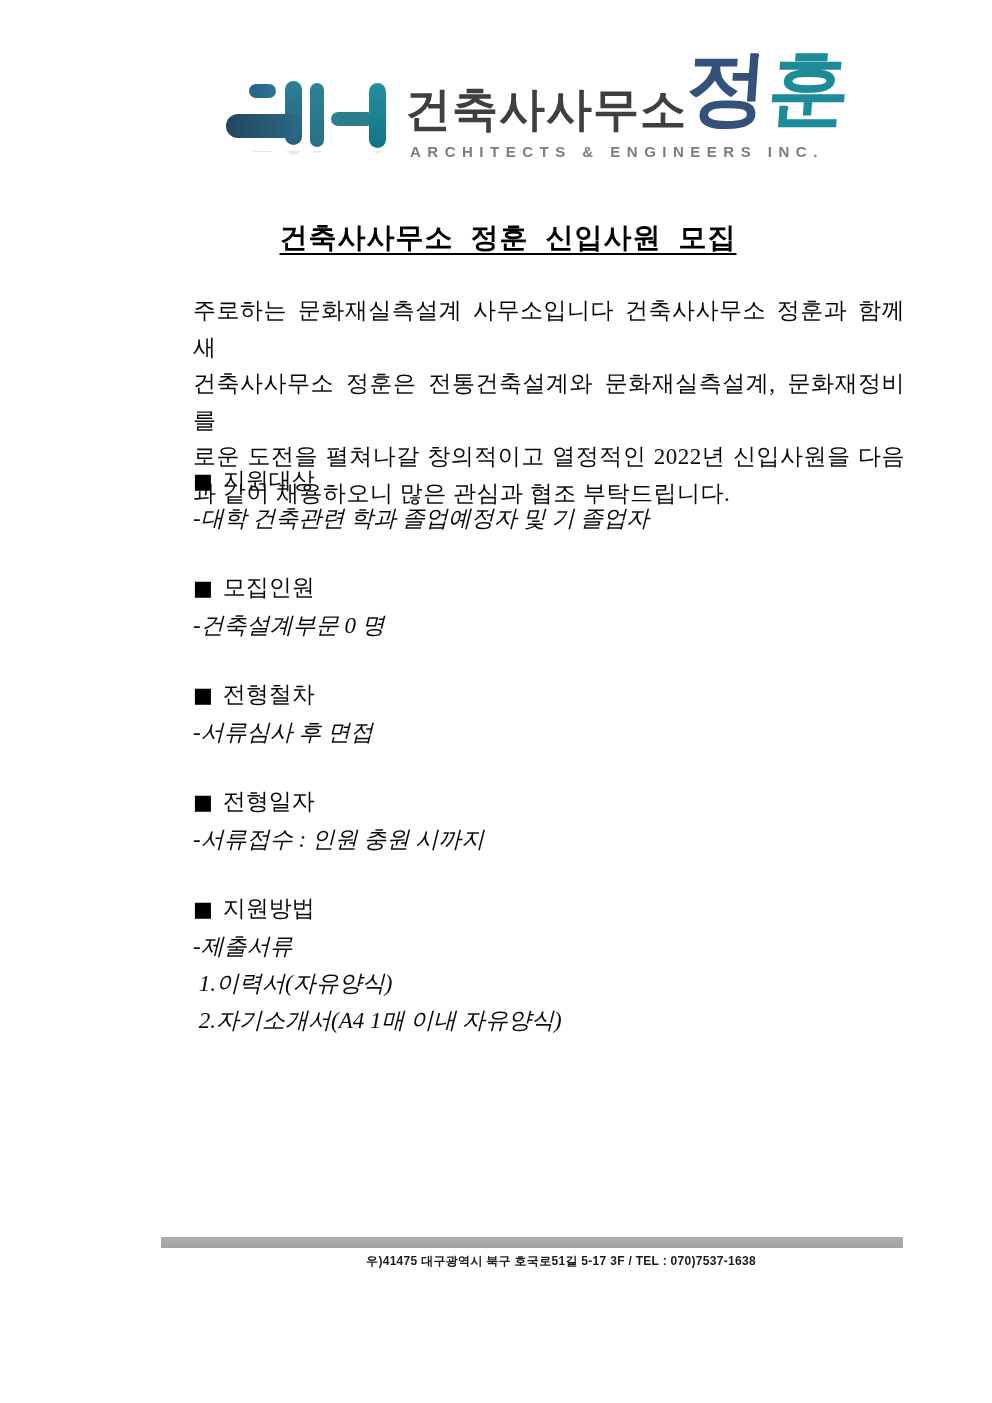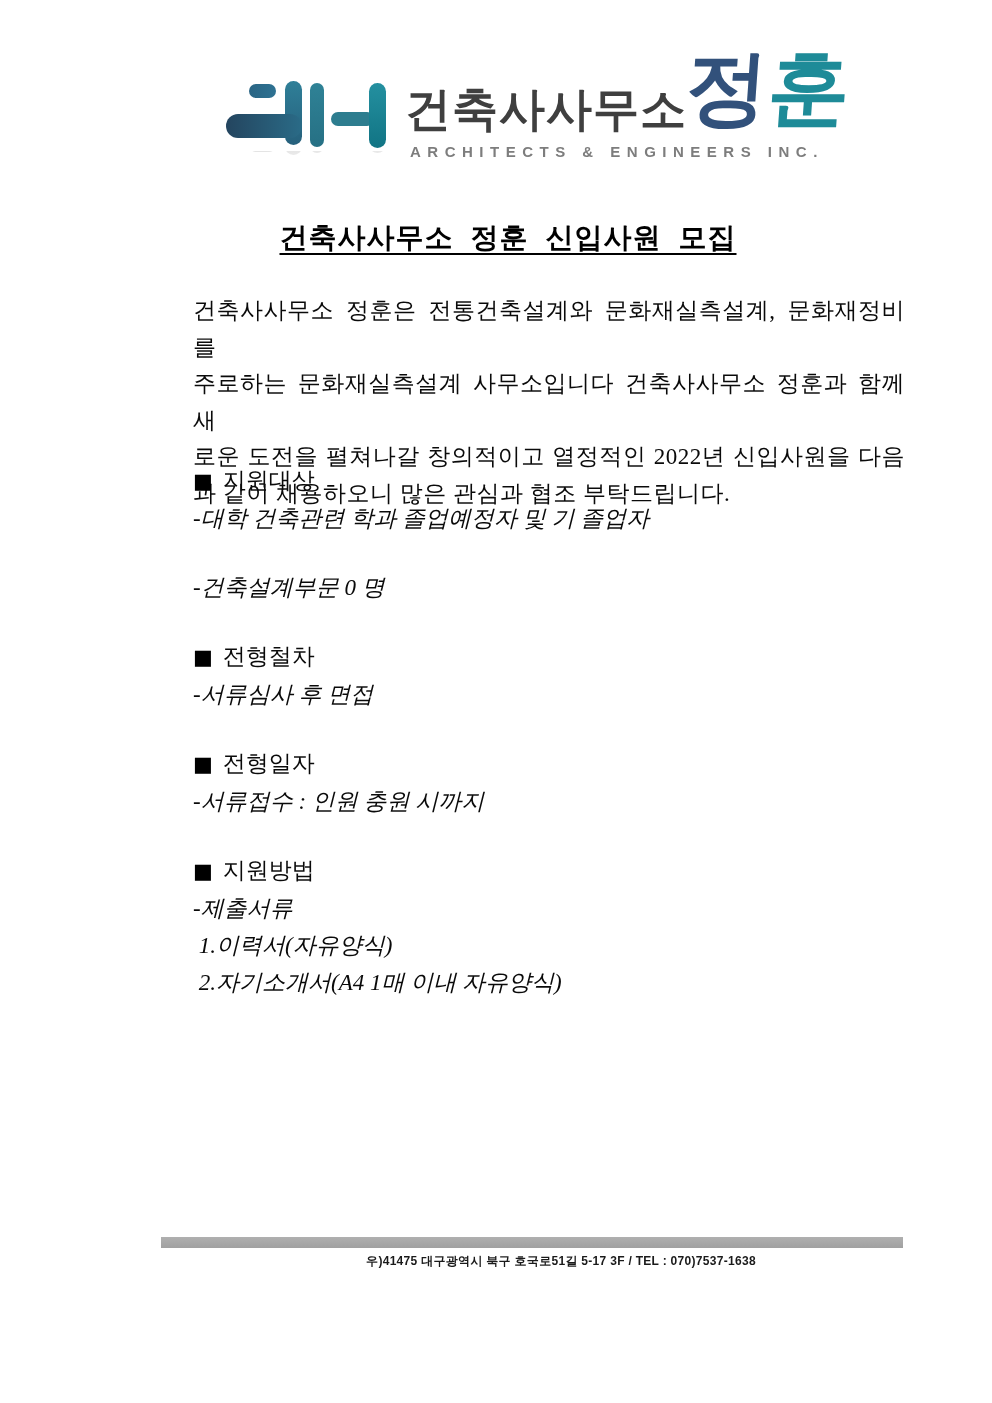--- a/index.html
+++ b/index.html
@@ -213,34 +213,35 @@
     </div>
   </div>
 
   <div class="logo-company">건축사사무소</div>
   <div class="logo-brush"><span class="brush-jeong">정</span><span class="brush-hoon">훈</span></div>
   <div class="logo-tagline">ARCHITECTS &amp; ENGINEERS INC.</div>
 
   <div class="doc-title">건축사사무소 정훈 신입사원 모집</div>
 
   <div class="intro">
+    <div class="intro-line">주로하는 문화재실측설계 사무소입니다 건축사사무소 정훈과 함께 새</div>
     <div class="intro-line">건축사사무소 정훈은 전통건축설계와 문화재실측설계, 문화재정비를</div>
-    <div class="intro-line">주로하는 문화재실측설계 사무소입니다 건축사사무소 정훈과 함께 새</div>
     <div class="intro-line">로운 도전을 펼쳐나갈 창의적이고 열정적인 2022년 신입사원을 다음</div>
     <div class="intro-line last">과 같이 채용하오니 많은 관심과 협조 부탁드립니다.</div>
   </div>
 
   <div class="sections">
 
     <div class="section">
       <div class="section-heading"><span class="square-bullet">■</span><span>지원대상</span></div>
       <div class="section-line">-대학 건축관련 학과 졸업예정자 및 기 졸업자</div>
     </div>
 
     <div class="section">
+      <div class="section-heading"><span class="square-bullet">■</span><span>모집인원</span></div>
       <div class="section-line">-건축설계부문 0 명</div>
     </div>
 
     <div class="section">
       <div class="section-heading"><span class="square-bullet">■</span><span>전형철차</span></div>
       <div class="section-line">-서류심사 후 면접</div>
     </div>
 
     <div class="section">
       <div class="section-heading"><span class="square-bullet">■</span><span>전형일자</span></div>

